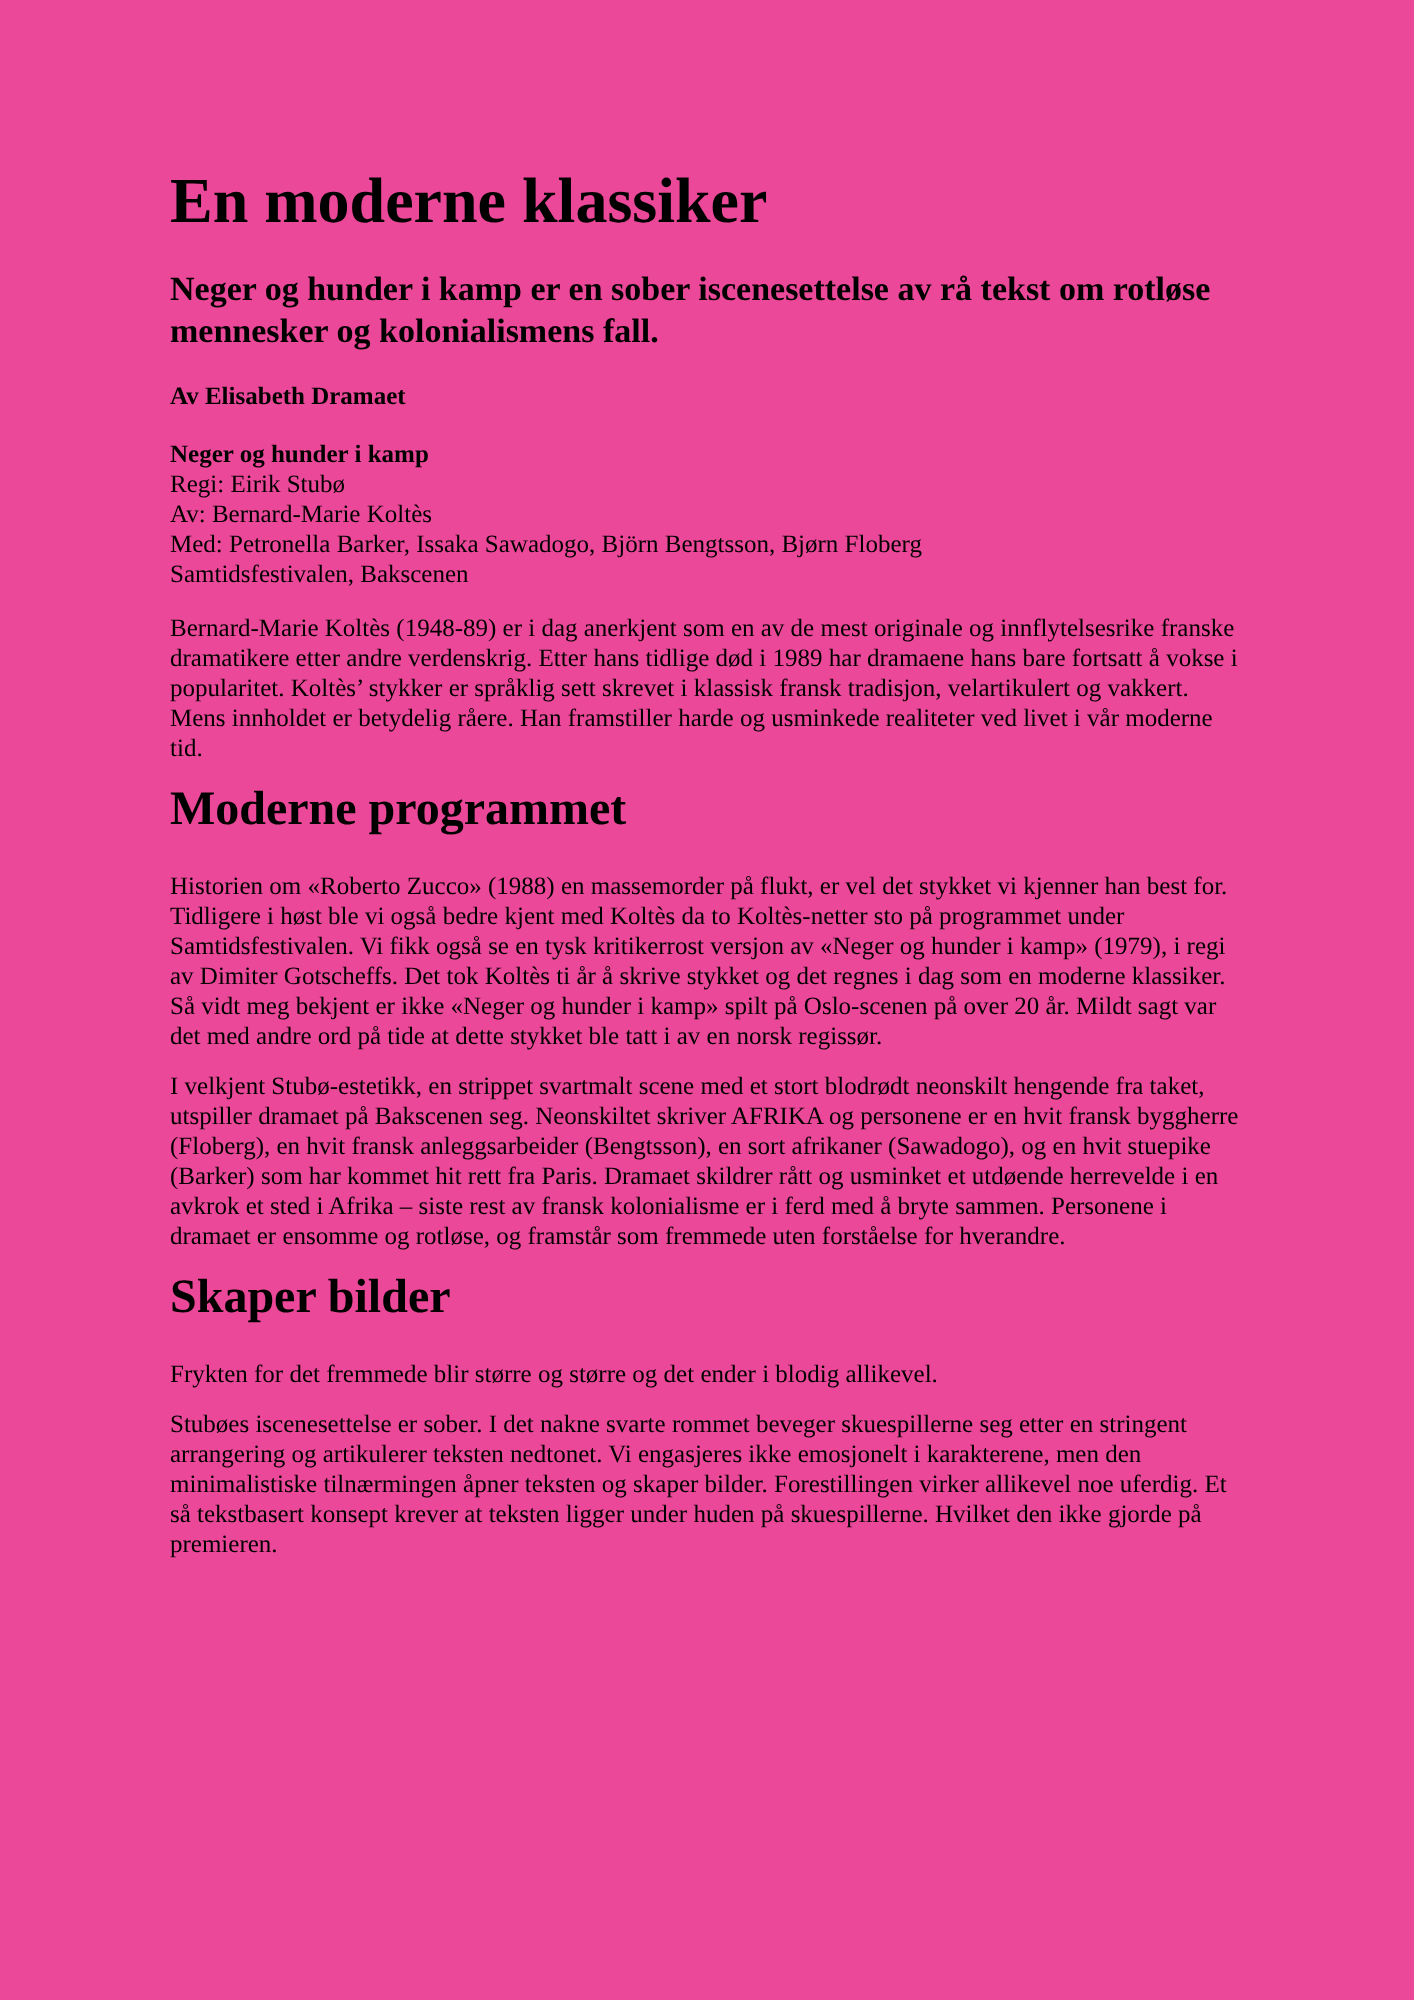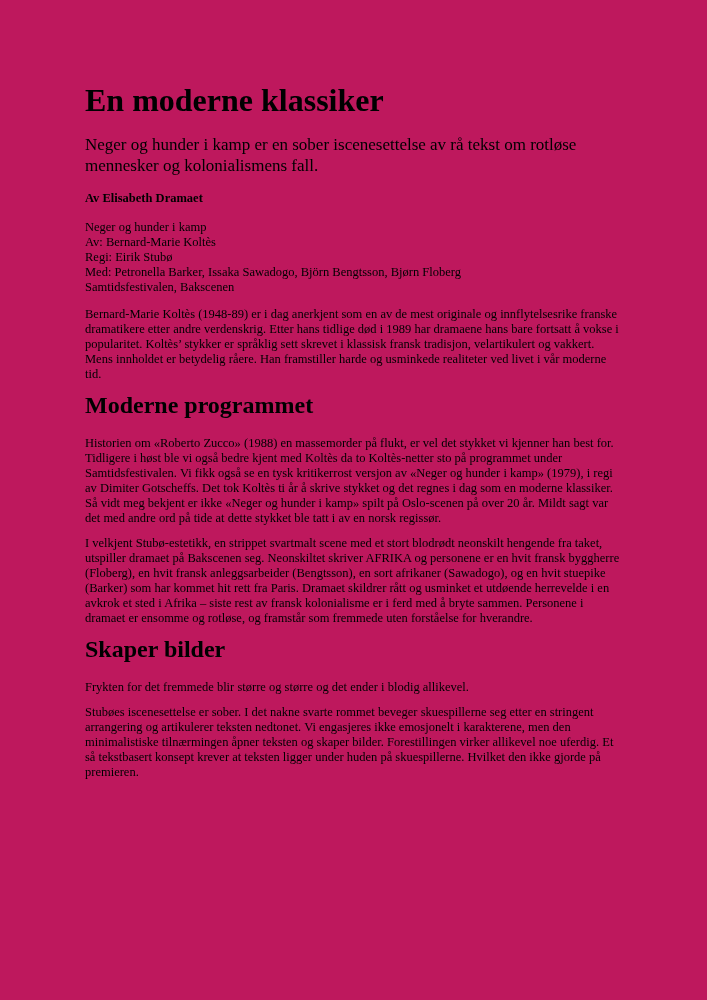--- a/index.html
+++ b/index.html
@@ -12,47 +12,47 @@
     min-height: 1000px;
     box-sizing: border-box;
     color: #000000;
     font-family: "Liberation Serif", "DejaVu Serif", serif;
   }
   .page {
     box-sizing: border-box;
     width: 707px;
     min-height: 1000px;
     padding: 83px 82px 40px 85px;
-    background: #be185d;
+    background: #ec4899;
   }
   h1.article-title {
     font-size: 32px;
     line-height: 35px;
     font-weight: bold;
     margin: 0 0 16px 0;
   }
   p.lead {
     font-size: 17px;
     line-height: 21px;
-    font-weight: normal;
+    font-weight: bold;
     margin: 0 0 15px 0;
   }
   p.byline {
     font-size: 12.5px;
     line-height: 15px;
     font-weight: bold;
     margin: 0 0 14px 0;
   }
   .credits {
     font-size: 12.5px;
     line-height: 15px;
     margin: 0 0 12px 0;
   }
   .credits .credits-title {
-    font-weight: normal;
+    font-weight: bold;
   }
   p.body-par {
     font-size: 12.5px;
     line-height: 15px;
     margin: 0 0 10px 0;
   }
   h2.section-heading {
     font-size: 24px;
     line-height: 26px;
     font-weight: bold;
@@ -65,22 +65,22 @@
 <div class="page">
 
   <h1 class="article-title">En moderne klassiker</h1>
 
   <p class="lead">Neger og hunder i kamp er en sober iscenesettelse av rå tekst om rotløse mennesker og kolonialismens fall.</p>
 
   <p class="byline">Av Elisabeth Dramaet</p>
 
   <div class="credits">
     <div class="credits-title">Neger og hunder i kamp</div>
+    <div class="credits-line">Regi: Eirik Stubø</div>
     <div class="credits-line">Av: Bernard-Marie Koltès</div>
-    <div class="credits-line">Regi: Eirik Stubø</div>
     <div class="credits-line">Med: Petronella Barker, Issaka Sawadogo, Björn Bengtsson, Bjørn Floberg</div>
     <div class="credits-line">Samtidsfestivalen, Bakscenen</div>
   </div>
 
   <p class="body-par">Bernard-Marie Koltès (1948-89) er i dag anerkjent som en av de mest originale og innflytelsesrike franske dramatikere etter andre verdenskrig. Etter hans tidlige død i 1989 har dramaene hans bare fortsatt å vokse i popularitet. Koltès’ stykker er språklig sett skrevet i klassisk fransk tradisjon, velartikulert og vakkert. Mens innholdet er betydelig råere. Han framstiller harde og usminkede realiteter ved livet i vår moderne tid.</p>
 
   <h2 class="section-heading">Moderne programmet</h2>
 
   <p class="body-par">Historien om «Roberto Zucco» (1988) en massemorder på flukt, er vel det stykket vi kjenner han best for. Tidligere i høst ble vi også bedre kjent med Koltès da to Koltès-netter sto på programmet under Samtidsfestivalen. Vi fikk også se en tysk kritikerrost versjon av «Neger og hunder i kamp» (1979), i regi av Dimiter Gotscheffs. Det tok Koltès ti år å skrive stykket og det regnes i dag som en moderne klassiker. Så vidt meg bekjent er ikke «Neger og hunder i kamp» spilt på Oslo-scenen på over 20 år. Mildt sagt var det med andre ord på tide at dette stykket ble tatt i av en norsk regissør.</p>
 

